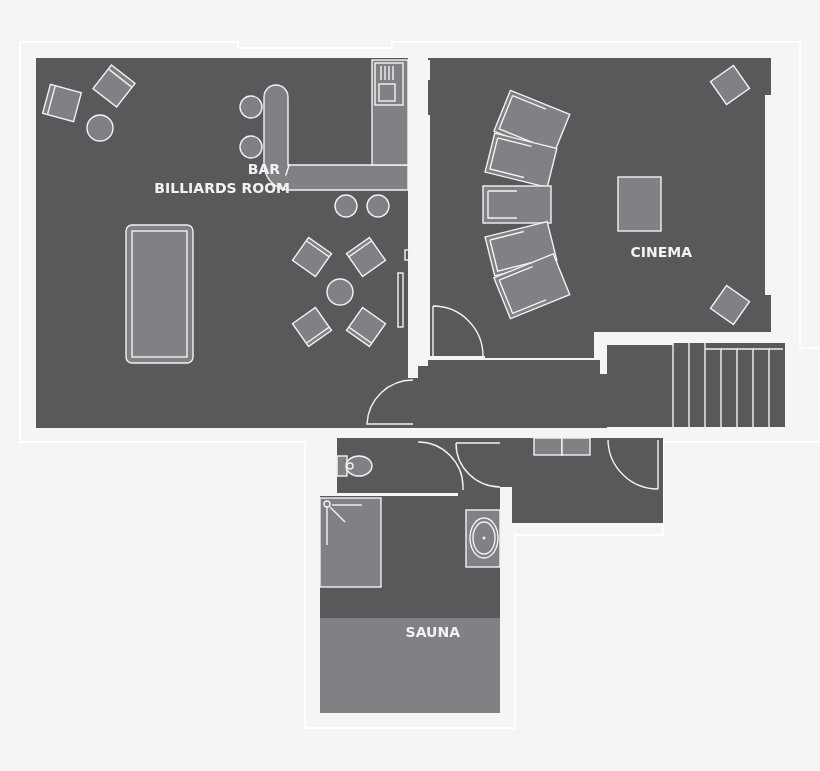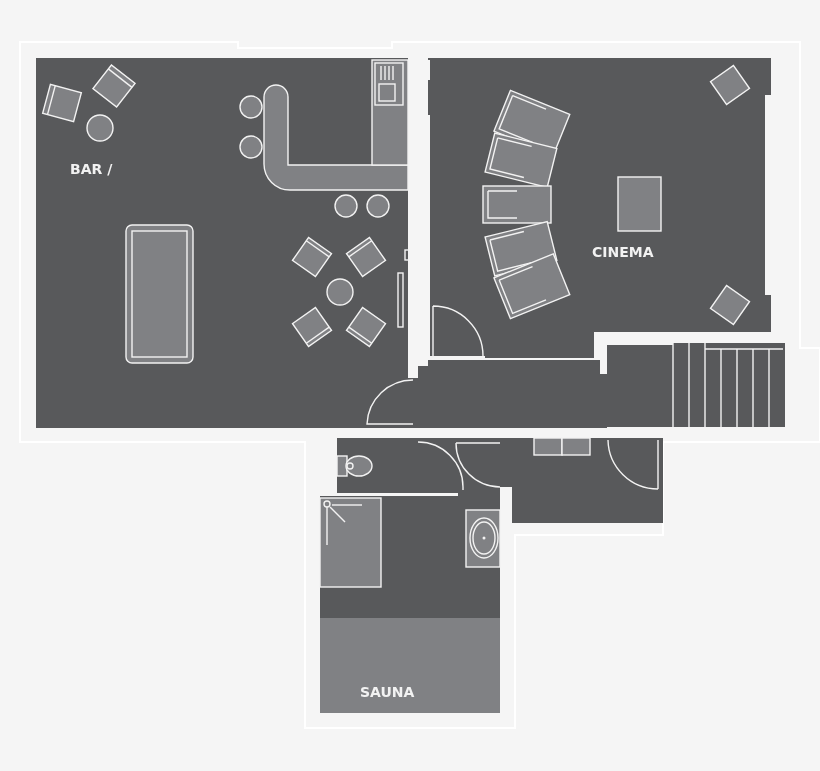--- a/index.html
+++ b/index.html
@@ -3,21 +3,21 @@
 <meta charset="utf-8">
 <style>
   html, body { margin:0; padding:0; background:#f5f5f5; }
   body { width:820px; height:771px; overflow:hidden; position:relative; font-family:"DejaVu Sans", sans-serif; }
   svg { position:absolute; left:0; top:0; }
   .room { fill:#58595b; }
   .furn { fill:#808184; stroke:#f2f2f2; stroke-width:1.4; }
   .line { fill:none; stroke:#f2f2f2; stroke-width:1.4; }
   .wall { fill:#f5f5f5; }
   .outer { fill:none; stroke:#ffffff; stroke-width:2; }
-  .label { position:absolute; color:#f2f2f2; font-weight:bold; font-size:14px; text-align:left; line-height:19px; font-family:"DejaVu Sans", sans-serif; }
+  .label { position:absolute; color:#f2f2f2; font-weight:bold; font-size:14px; text-align:right; line-height:19px; font-family:"DejaVu Sans", sans-serif; }
 </style>
 </head>
 <body>
 
 <svg width="820" height="771" viewBox="0 0 820 771">
 
   <path class="outer" d="M20 42 L238 42 L238 48 L392 48 L392 42 L800 42 L800 348 L820 348 L820 442 L663 442 L663 535 L515 535 L515 728 L305 728 L305 442 L20 442 Z"></path>
 
   <rect class="room" x="36" y="58" width="372" height="370"></rect>
 
@@ -155,15 +155,16 @@
   <g>
     <rect class="furn" x="466" y="510" width="34" height="57"></rect>
     <ellipse class="line" cx="484" cy="538" rx="14" ry="20"></ellipse>
     <ellipse class="line" cx="484" cy="538" rx="11" ry="16"></ellipse>
     <circle cx="484" cy="538" r="1.5" fill="#f2f2f2"></circle>
   </g>
 </svg>
 
 <div class="label" style="left:70px; top:160px; width:220px;">
   <div>BAR /</div>
+  <div>BILLIARDS ROOM</div>
 </div>
 <div class="label" style="left:592px; top:243px; width:100px;">CINEMA</div>
-<div class="label" style="left:360px; top:683px; width:100px;">SAUNA</div>
+<div class="label" style="left:360px; top:623px; width:100px;">SAUNA</div>
 
 </body></html>

